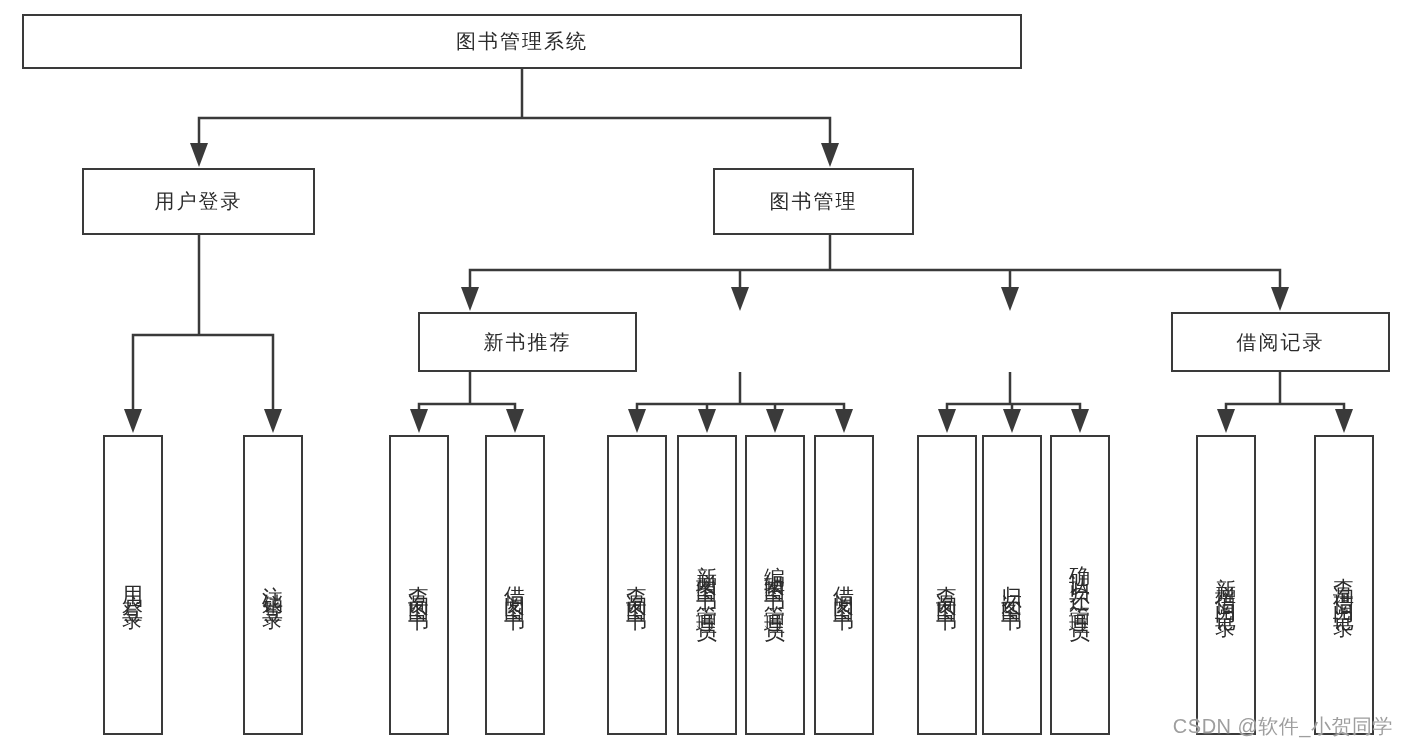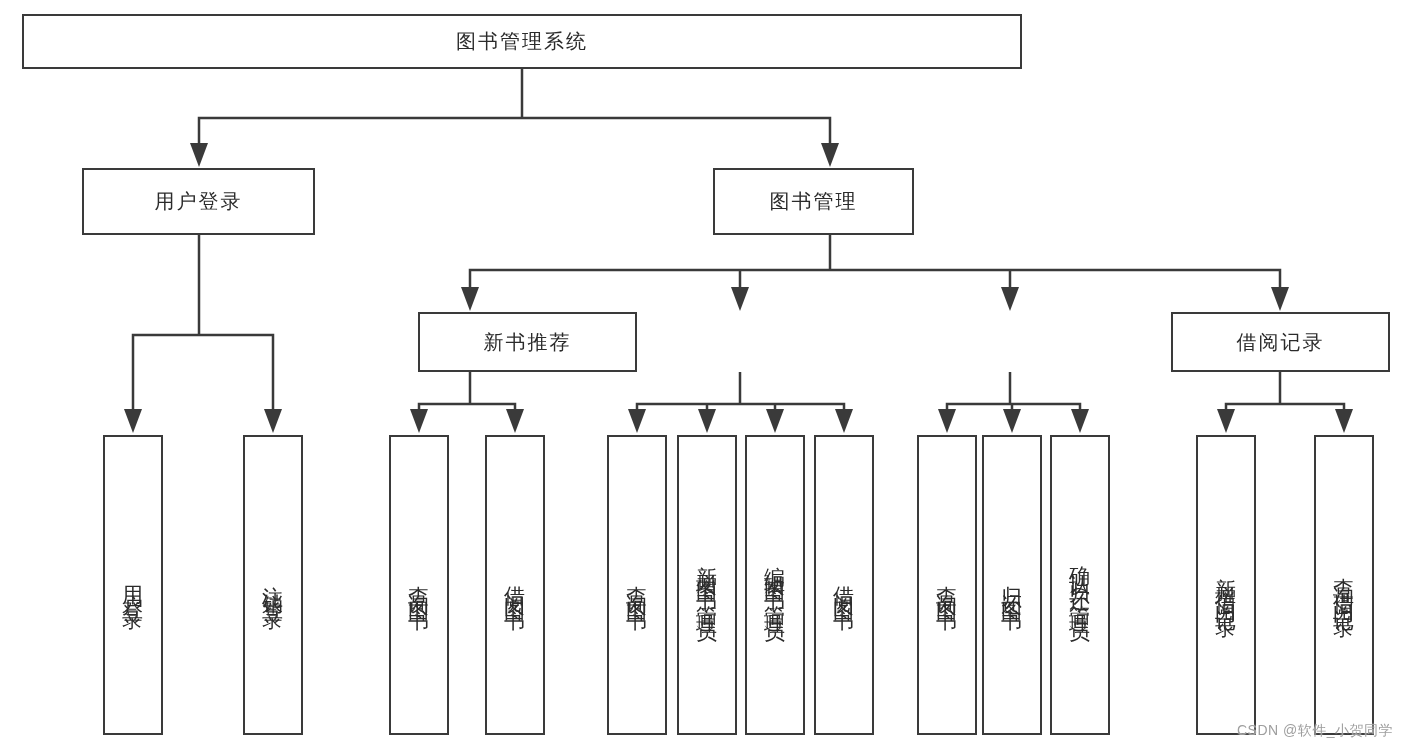--- a/index.html
+++ b/index.html
@@ -75,21 +75,21 @@
   .leaf-9  { left: 917px; }
   .leaf-10 { left: 982px; }
   .leaf-11 { left: 1050px; }
   .leaf-12 { left: 1196px; }
   .leaf-13 { left: 1314px; }
 
   .watermark {
     position: absolute;
     right: 12px;
     bottom: 7px;
-    font-size: 14px;
+    font-size: 20px;
     color: #9e9e9e;
     letter-spacing: 0.5px;
     text-shadow: 0 0 2px #ffffff;
     z-index: 5;
     white-space: nowrap;
   }
 </style>
 </head>
 <body>
 

